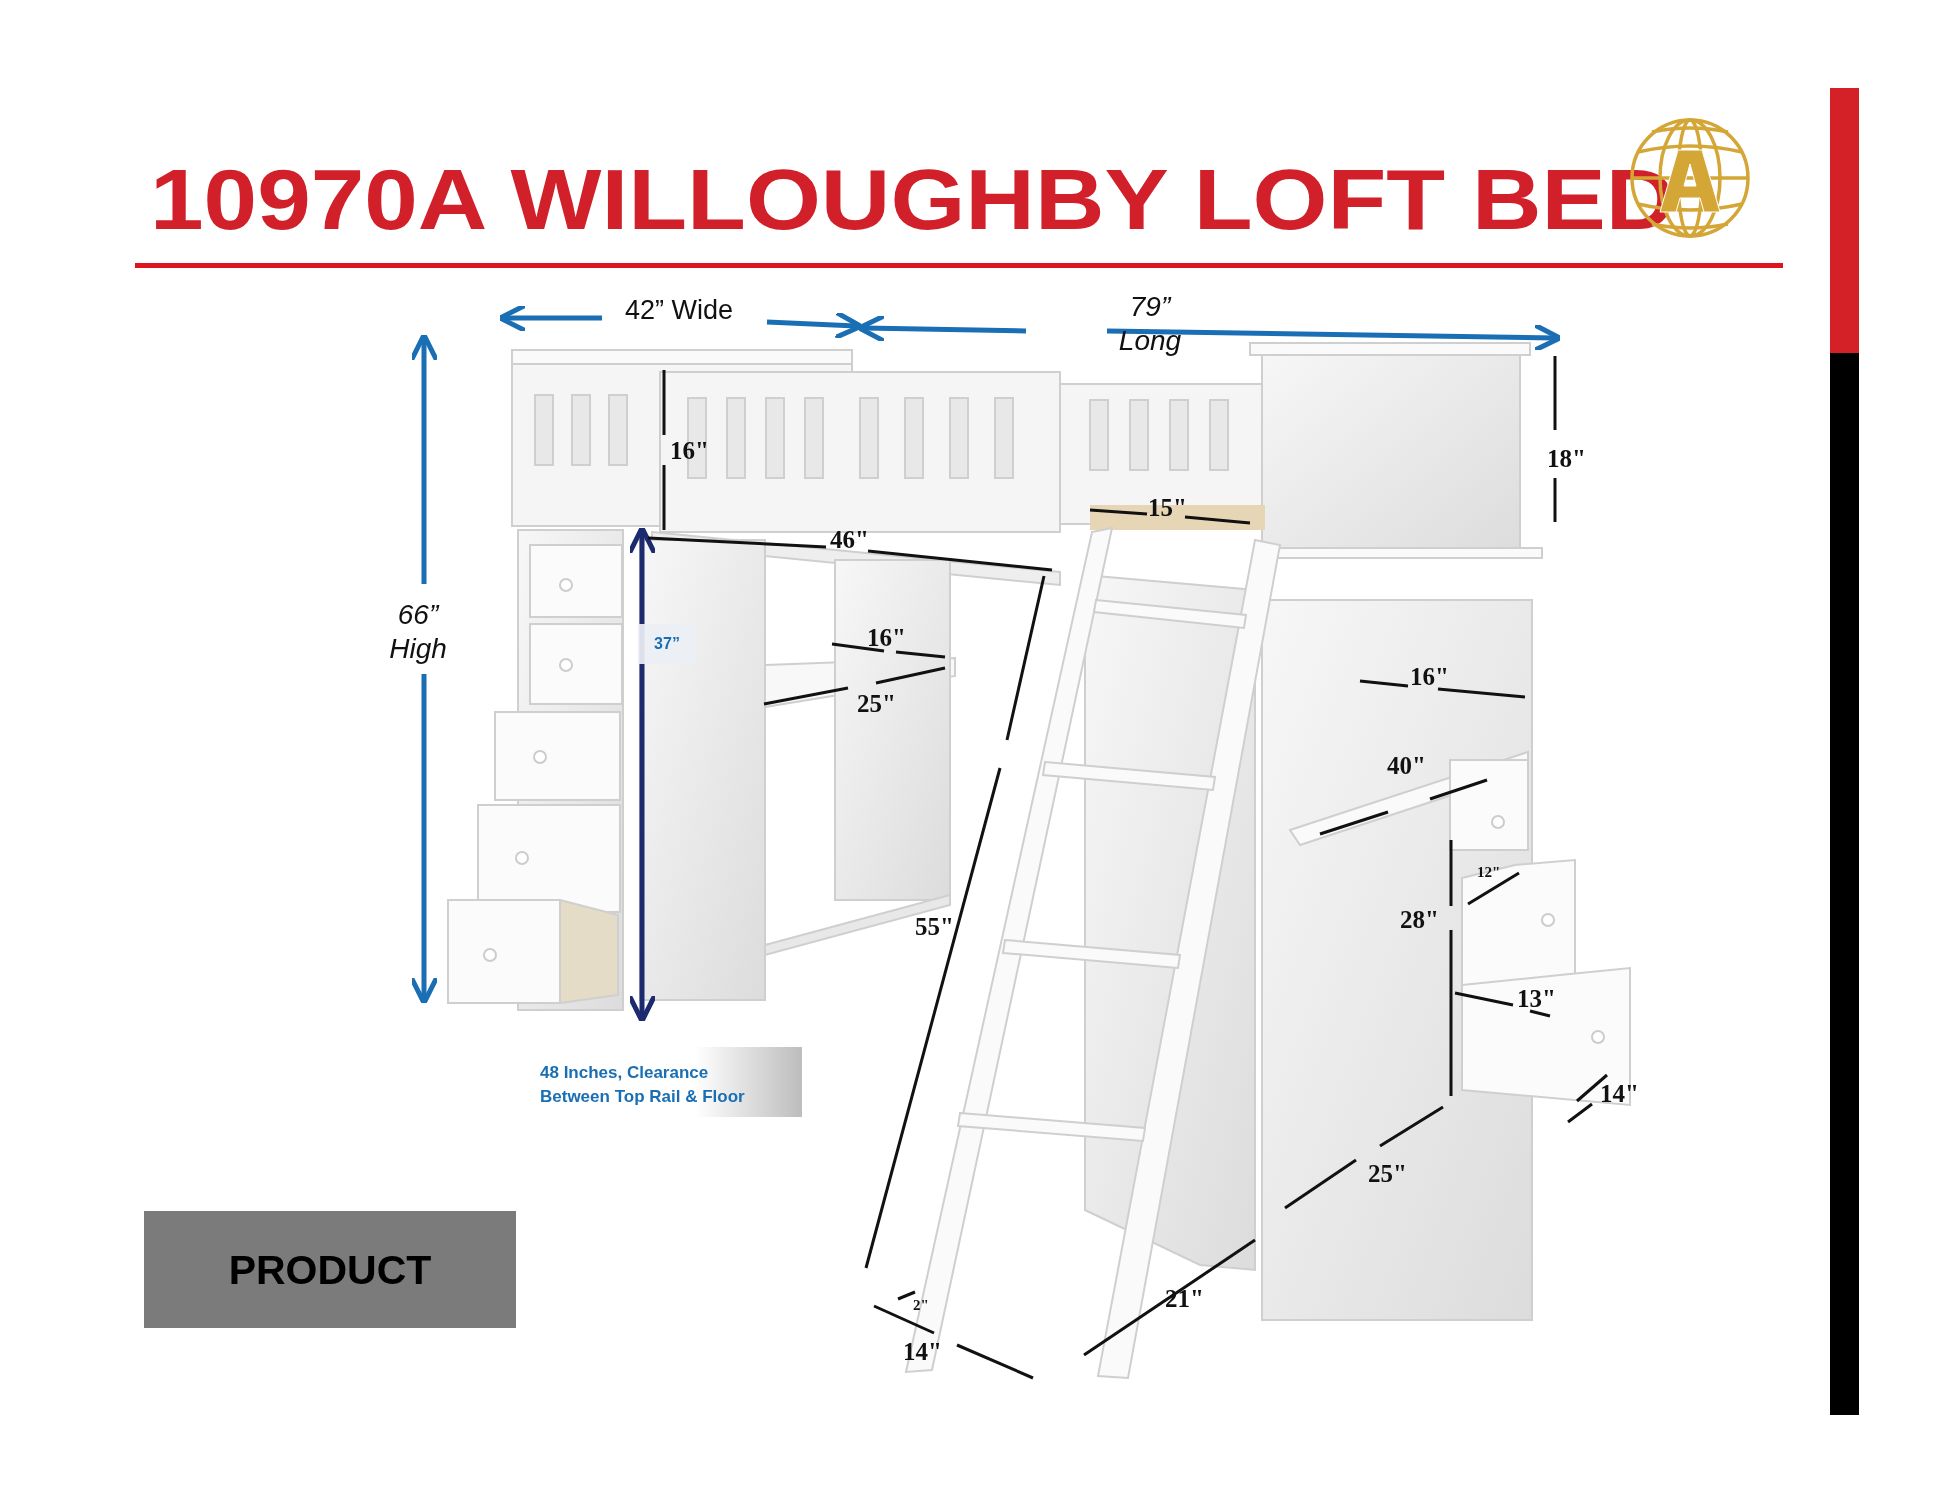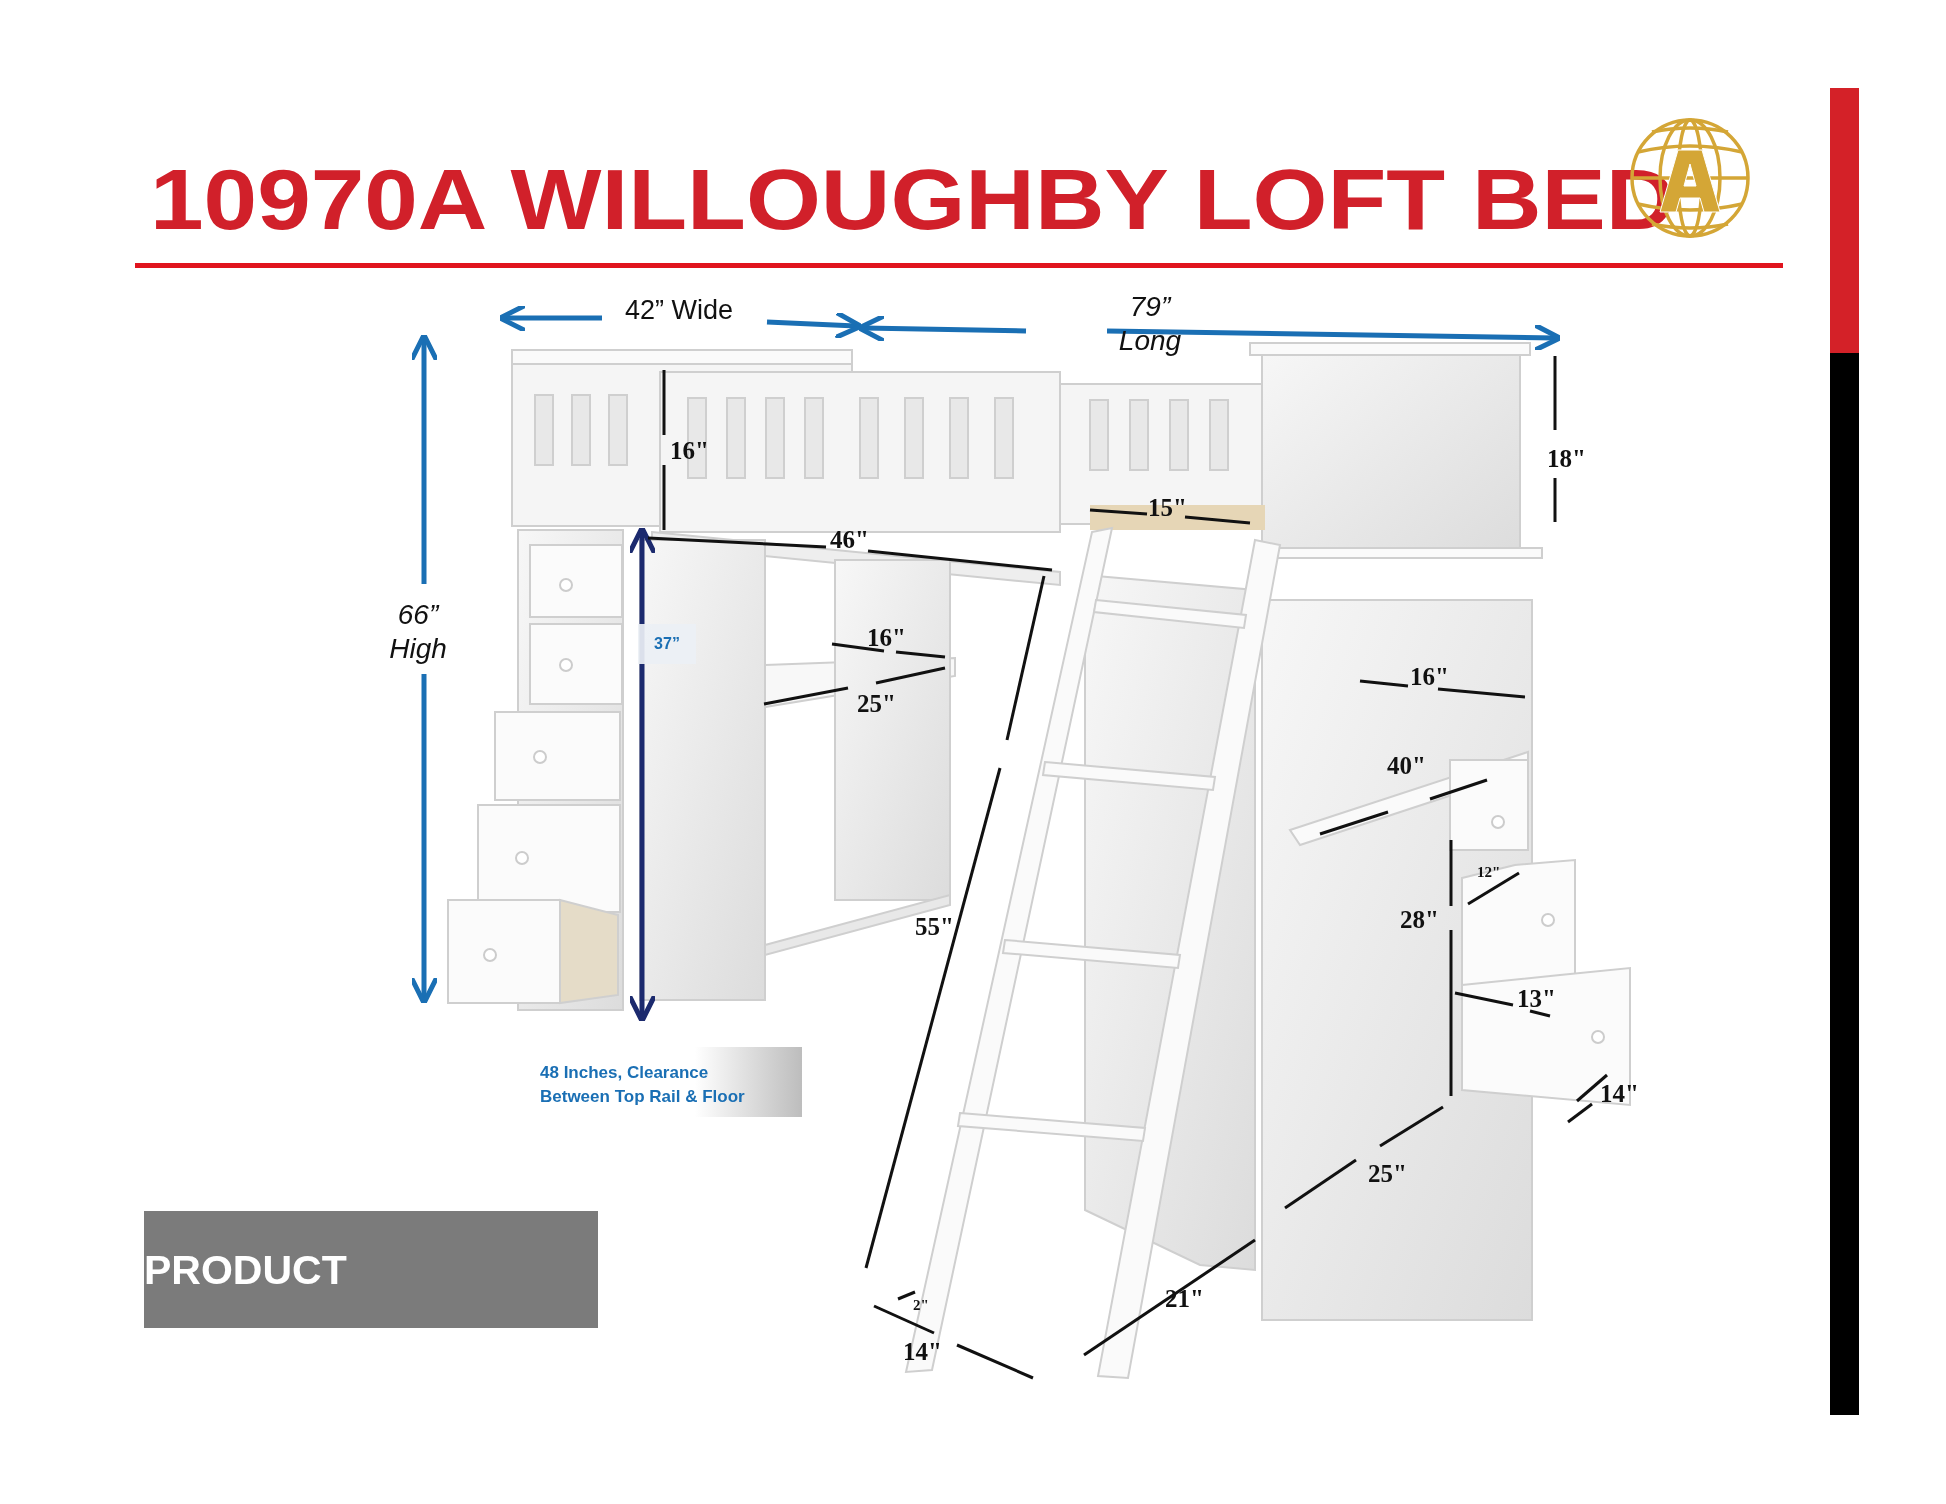--- a/index.html
+++ b/index.html
@@ -6,22 +6,22 @@
     body { width:1946px; height:1504px; position:relative; overflow:hidden;
            font-family:"Liberation Sans", sans-serif; }
     .abs { position:absolute; }
     .title { left:150px; top:150px; font-weight:bold; font-size:86px; letter-spacing:0px;
              color:#d1202a; white-space:nowrap; transform:scaleX(1.12); transform-origin:left top;
              font-family:"Liberation Sans", sans-serif; }
     .rule { left:135px; top:263px; width:1648px; height:5px; background:#e0141e; }
     .bar-red { left:1830px; top:88px; width:29px; height:265px; background:#d42128; }
     .bar-black { left:1830px; top:353px; width:29px; height:1062px; background:#000; }
     .logo { left:1628px; top:116px; width:124px; height:124px; }
-    .pd-box { left:144px; top:1211px; width:454px; height:117px; background:#7b7b7b;
-              color:#ffffff; font-weight:bold; font-size:41px; line-height:52px; text-align:left;
+    .pd-box { left:144px; top:1211px; width:372px; height:117px; background:#7b7b7b;
+              color:#000000; font-weight:bold; font-size:41px; line-height:52px; text-align:center;
               display:flex; flex-direction:column; justify-content:center; }
     .lbl-sans { font-family:"Liberation Sans", sans-serif; font-size:27px; color:#111; white-space:nowrap; }
     .lbl-big { font-family:"Liberation Sans", sans-serif; font-size:28px; color:#111; text-align:center; line-height:34px; white-space:nowrap;font-style:italic; }
     .dim { font-family:"Liberation Serif", serif; font-weight:bold; font-size:25px; color:#111; white-space:nowrap; }
     .dim-sm { font-family:"Liberation Serif", serif; font-weight:bold; font-size:15px; color:#111; white-space:nowrap; }
     .callout48 { left:638px; top:624px; width:58px; height:40px; background:rgba(235,240,245,0.92);
                  color:#1a6fb4; font-weight:bold; font-size:16px; line-height:40px; text-align:center; }
     .note { left:534px; top:1047px; width:268px; height:70px;
             background:linear-gradient(90deg,#ffffff 60%,#bdbdbd 100%);
             color:#1a6fb4; font-weight:bold; font-size:17px; line-height:24px; padding:14px 0 0 6px; box-sizing:border-box; }

